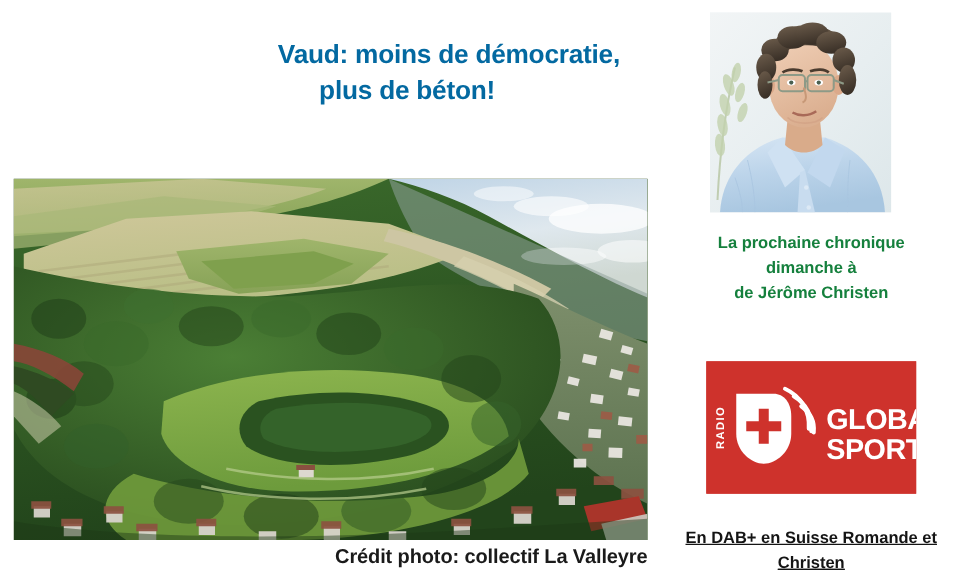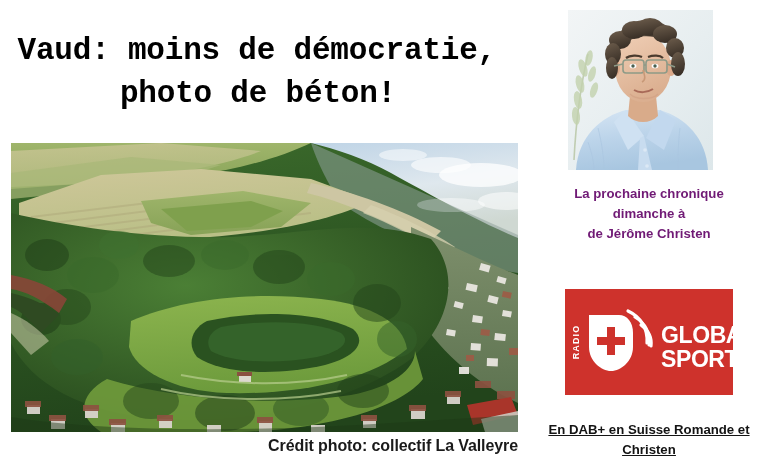--- a/index.html
+++ b/index.html
@@ -14,26 +14,25 @@
     width: 768px; height: 463px;
     background: #ffffff;
   }
 
   
   .headline {
     position: absolute;
     left: 14px; top: 30px;
     width: 482px;
     text-align: right;
-    color: #000000;
-    font-size: 31px;
+    color: #0369a1;
+    font-size: 21px;
     font-weight: bold;
     line-height: 1.38;
     letter-spacing: -0.2px;
-    font-family: Liberation Mono, monospace;
   }
   .headline .l1 { display: block; }
   .headline .l2 { display: block; padding-right: 100px; }
 
   
   .aerial {
     position: absolute;
     left: 11px; top: 143px;
     width: 507px; height: 289px;
     overflow: hidden;
@@ -60,21 +59,21 @@
     overflow: hidden;
     background: #eef2f3;
   }
   .portrait svg { display: block; width: 100%; height: 100%; }
 
   .schedule {
     position: absolute;
     left: 530px; top: 184px;
     width: 238px;
     text-align: center;
-    color: #701a75;
+    color: #15803d;
     font-size: 13.2px;
     font-weight: bold;
     line-height: 1.52;
   }
   .schedule span { display: block; white-space: nowrap; }
 
   .logo-box {
     position: absolute;
     left: 565px; top: 289px;
     width: 168px; height: 106px;
@@ -95,21 +94,21 @@
   .footer span { display: block; white-space: nowrap; text-decoration: underline; }
   .footer .url { text-decoration: underline; }
 </style>
 </head>
 <body>
 
 <div class="page">
 
   <div class="headline">
     <span class="l1">Vaud: moins de démocratie,</span>
-    <span class="l2">photo de béton!</span>
+    <span class="l2">plus de béton!</span>
   </div>
 
   <div class="aerial">
     <svg viewBox="0 0 507 289" preserveAspectRatio="none" aria-hidden="true">
       <defs>
         <linearGradient id="sky" x1="0" y1="0" x2="0.3" y2="1">
           <stop offset="0" stop-color="#bfd4e6"></stop>
           <stop offset="0.55" stop-color="#dfe8ee"></stop>
           <stop offset="1" stop-color="#cfd8d2"></stop>
         </linearGradient>

